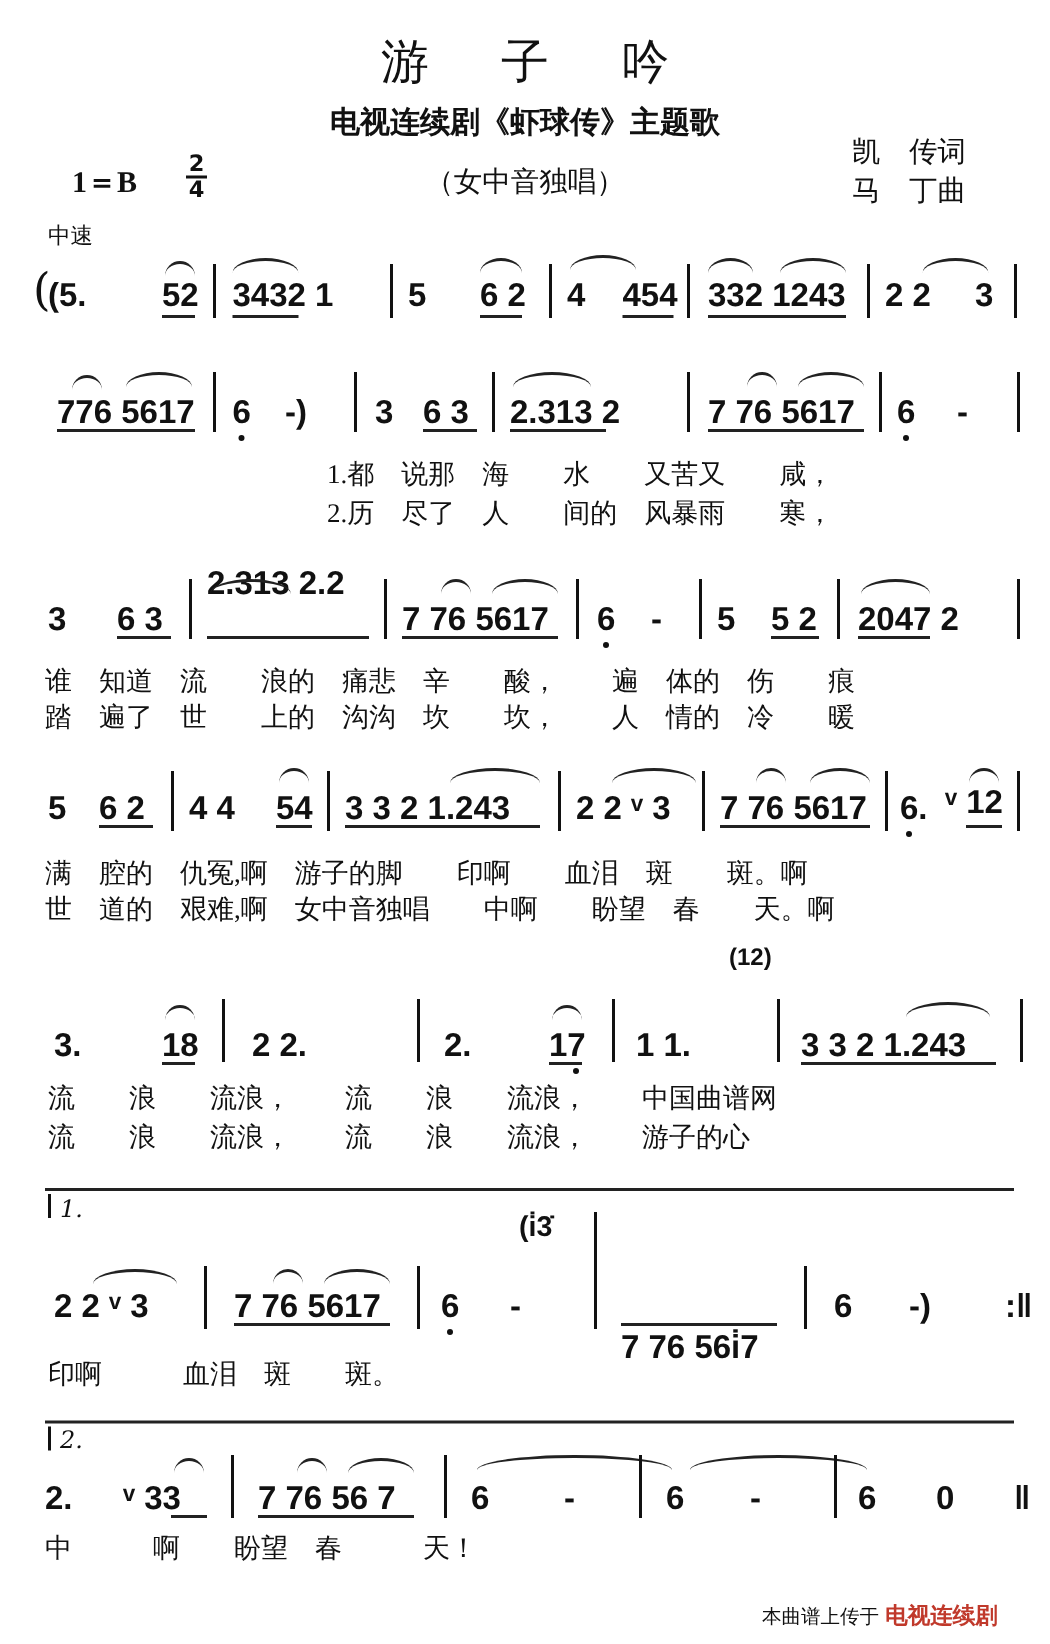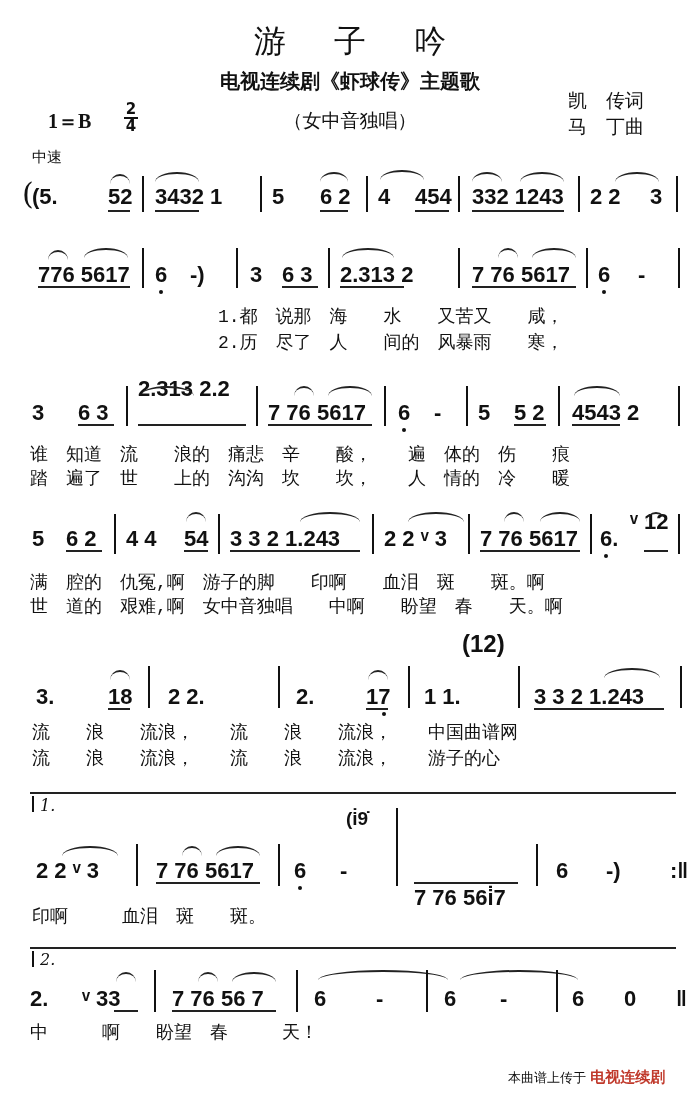--- a/index.html
+++ b/index.html
@@ -10,21 +10,21 @@
            font-size:32px; letter-spacing:48px; padding-left:48px; box-sizing:border-box; }
   .subtitle { left:0; width:700px; top:68px; text-align:center; font-family:"DejaVu Serif", serif; font-size:20px; font-weight:bold; }
   .perf { left:0; width:700px; top:108px; text-align:center; font-family:"DejaVu Serif", serif; font-size:19px; }
   .key { left:48px; top:108px; font-size:20px; font-weight:bold; font-family:"Liberation Serif", serif; }
   .ts { left:124px; top:102px; font-size:15px; font-weight:bold; text-align:center; line-height:15px; }
   .ts .bar { width:14px; height:2px; background:#111; margin:0 auto; }
   .credit { left:568px; font-family:"DejaVu Serif", serif; font-size:19px; }
   .tempo { left:32px; top:148px; font-size:15px; font-family:Liberation Sans, sans-serif; }
   .note-row { font-family:"Liberation Sans", sans-serif; font-weight:bold; font-size:22px; white-space:pre; }
   .bar-line { width:2px; background:#111; }
-  .lyric { font-family:Liberation Mono, monospace; font-size:18px; white-space:pre; }
+  .lyric { font-family:Liberation Serif, serif; font-size:18px; white-space:pre; }
   .ul { height:1.5px; background:#222; }
   .dot { width:4px; height:4px; border-radius:50%; background:#111; }
   .slur { border-top:2px solid #222; border-radius:50% 50% 0 0 / 100% 100% 0 0; height:8px; }
   .paren { font-family:"DejaVu Serif", serif; font-size:30px; font-weight:normal; }
   .volta { height:2px; background:#222; }
   .volta-label { font-family:"DejaVu Serif", serif; font-size:16px; font-style:italic; }
   .footer { left:508px; top:1068px; font-size:13px; }
   .footer .brand { color:#c0392b; font-weight:bold; font-size:15px; }
 </style>
 </head>
@@ -121,21 +121,21 @@
   <div class="abs slur" style="left:328px;top:386px;width:44px"></div>
   <div class="abs bar-line" style="left:384px;top:386px;height:40px"></div>
   <div class="abs note-row" style="left:398px;top:400px">6</div>
   <div class="abs dot" style="left:402px;top:428px"></div>
   <div class="abs note-row" style="left:434px;top:400px">-</div>
   <div class="abs bar-line" style="left:466px;top:386px;height:40px"></div>
   <div class="abs note-row" style="left:478px;top:400px">5</div>
   <div class="abs note-row" style="left:514px;top:400px">5 2</div>
   <div class="abs ul" style="left:514px;top:424px;width:32px"></div>
   <div class="abs bar-line" style="left:558px;top:386px;height:40px"></div>
-  <div class="abs note-row" style="left:572px;top:400px">4543 2</div>
+  <div class="abs note-row" style="left:572px;top:400px">2047 2</div>
   <div class="abs ul" style="left:572px;top:424px;width:48px"></div>
   <div class="abs slur" style="left:574px;top:386px;width:46px"></div>
   <div class="abs bar-line" style="left:678px;top:386px;height:40px"></div>
   <div class="abs lyric" style="left:30px;top:442px">谁　知道　流　　浪的　痛悲　辛　　酸，　　遍　体的　伤　　痕</div>
   <div class="abs lyric" style="left:30px;top:466px">踏　遍了　世　　上的　沟沟　坎　　坎，　　人　情的　冷　　暖</div>
 </div>
 
 <div>
   <div class="abs note-row" style="left:32px;top:526px">5</div>
   <div class="abs note-row" style="left:66px;top:526px">6 2</div>
@@ -153,30 +153,30 @@
   <div class="abs note-row" style="left:384px;top:526px">2 2 ᵛ 3</div>
   <div class="abs slur" style="left:408px;top:512px;width:56px"></div>
   <div class="abs bar-line" style="left:468px;top:514px;height:40px"></div>
   <div class="abs note-row" style="left:480px;top:526px">7 76 5617</div>
   <div class="abs ul" style="left:480px;top:550px;width:100px"></div>
   <div class="abs slur" style="left:504px;top:512px;width:20px"></div>
   <div class="abs slur" style="left:540px;top:512px;width:40px"></div>
   <div class="abs bar-line" style="left:590px;top:514px;height:40px"></div>
   <div class="abs note-row" style="left:600px;top:526px">6.</div>
   <div class="abs dot" style="left:604px;top:554px"></div>
-  <div class="abs note-row" style="left:630px;top:509px">ᵛ 12</div>
+  <div class="abs note-row" style="left:630px;top:522px">ᵛ 12</div>
   <div class="abs ul" style="left:644px;top:550px;width:24px"></div>
   <div class="abs slur" style="left:646px;top:512px;width:20px"></div>
   <div class="abs bar-line" style="left:678px;top:514px;height:40px"></div>
   <div class="abs lyric" style="left:30px;top:570px">满　腔的　仇冤,啊　游子的脚　　印啊　　血泪　斑　　斑。啊</div>
   <div class="abs lyric" style="left:30px;top:594px">世　道的　艰难,啊　女中音独唱　　中啊　　盼望　春　　天。啊</div>
 </div>
 
 <div>
-  <div class="abs note-row" style="left:462px;top:630px;font-size:24px">(12)</div>
+  <div class="abs note-row" style="left:486px;top:630px;font-size:16px">(12)</div>
   <div class="abs note-row" style="left:36px;top:684px">3.</div>
   <div class="abs note-row" style="left:108px;top:684px">18</div>
   <div class="abs ul" style="left:108px;top:708px;width:22px"></div>
   <div class="abs slur" style="left:110px;top:670px;width:20px"></div>
   <div class="abs bar-line" style="left:148px;top:666px;height:42px"></div>
   <div class="abs note-row" style="left:168px;top:684px">2 2.</div>
   <div class="abs bar-line" style="left:278px;top:666px;height:42px"></div>
   <div class="abs note-row" style="left:296px;top:684px">2.</div>
   <div class="abs note-row" style="left:366px;top:684px">17</div>
   <div class="abs ul" style="left:366px;top:708px;width:22px"></div>
@@ -190,21 +190,21 @@
   <div class="abs slur" style="left:604px;top:668px;width:56px"></div>
   <div class="abs bar-line" style="left:680px;top:666px;height:42px"></div>
   <div class="abs lyric" style="left:32px;top:720px">流　　浪　　流浪，　　流　　浪　　流浪，　　中国曲谱网</div>
   <div class="abs lyric" style="left:32px;top:746px">流　　浪　　流浪，　　流　　浪　　流浪，　　游子的心</div>
 </div>
 
 <div>
   <div class="abs volta" style="left:30px;top:792px;width:646px"></div>
   <div class="abs bar-line" style="left:32px;top:796px;height:16px"></div>
   <div class="abs volta-label" style="left:40px;top:796px">1.</div>
-  <div class="abs note-row" style="left:346px;top:808px;font-size:19px">(i̇9̇</div>
+  <div class="abs note-row" style="left:346px;top:808px;font-size:19px">(i̇3̇</div>
   <div class="abs note-row" style="left:36px;top:858px">2 2 ᵛ 3</div>
   <div class="abs slur" style="left:62px;top:846px;width:56px"></div>
   <div class="abs bar-line" style="left:136px;top:844px;height:42px"></div>
   <div class="abs note-row" style="left:156px;top:858px">7 76 5617</div>
   <div class="abs ul" style="left:156px;top:882px;width:104px"></div>
   <div class="abs slur" style="left:182px;top:846px;width:20px"></div>
   <div class="abs slur" style="left:216px;top:846px;width:44px"></div>
   <div class="abs bar-line" style="left:278px;top:844px;height:42px"></div>
   <div class="abs note-row" style="left:294px;top:858px">6</div>
   <div class="abs dot" style="left:298px;top:886px"></div>

